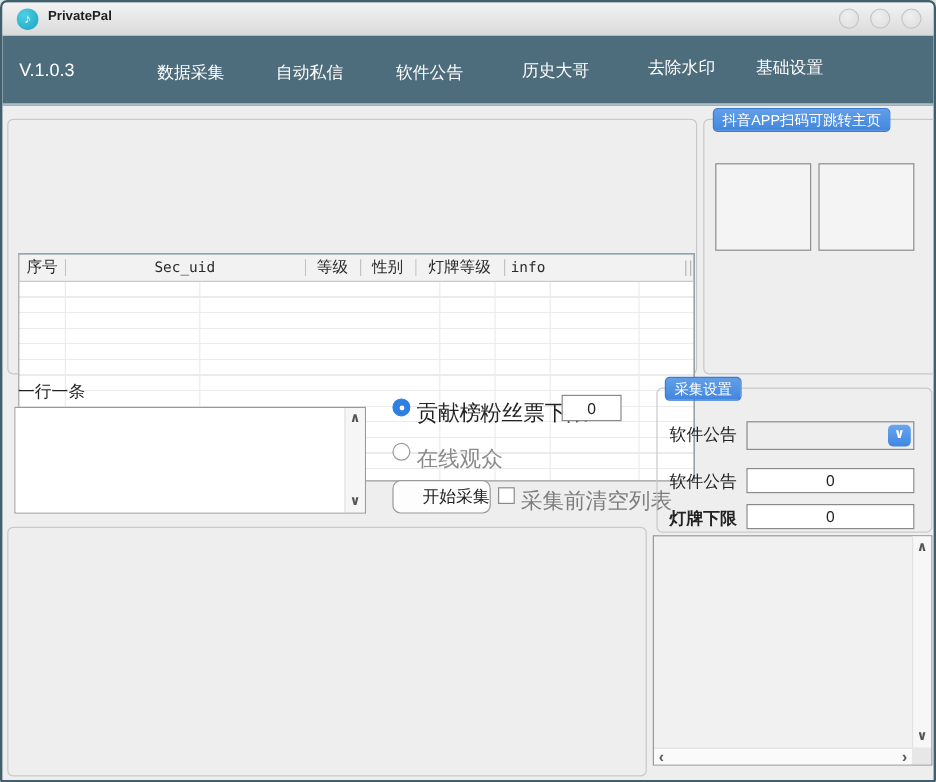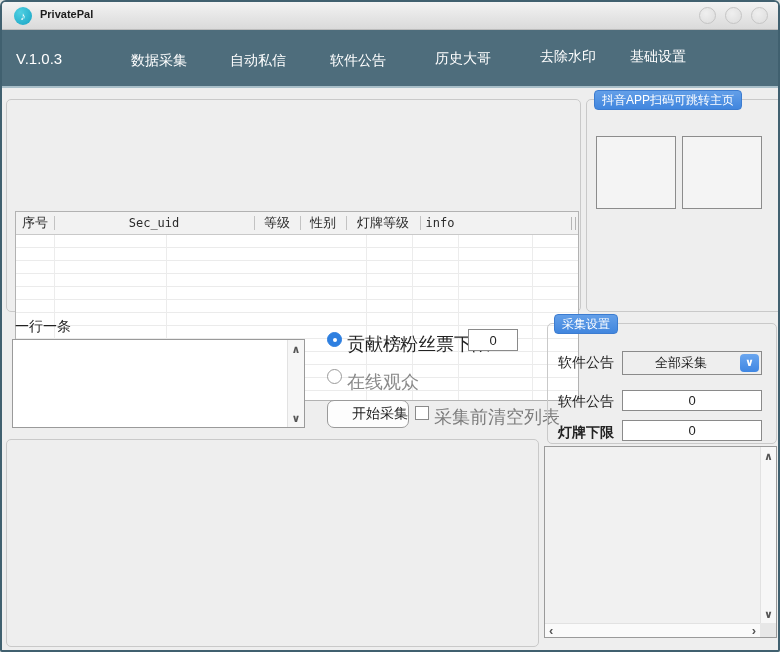--- a/index.html
+++ b/index.html
@@ -278,21 +278,20 @@
   <span class="radio radio-2"></span>
   <span class="lbl lbl-online">在线观众</span>
   <div class="btn-start">开始采集</div>
   <span class="checkbox"></span>
   <span class="lbl lbl-clear">采集前清空列表</span>
 
   <div class="groupbox g-settings">
     <span class="badge badge-settings">采集设置</span>
     <span class="set-lbl set-lbl-1">软件公告</span>
     <div class="dropdown">
-      <span class="dd-value">全部采集</span>
       <span class="dd-btn">∨</span>
     </div>
     <span class="set-lbl set-lbl-2">软件公告</span>
     <input class="num-input set-input inp-level" value="0" style="">
     <span class="set-lbl set-lbl-3">灯牌下限</span>
     <input class="num-input set-input inp-lamp" value="0" style="">
   </div>
 
   <div class="groupbox g-roomtable">
     

